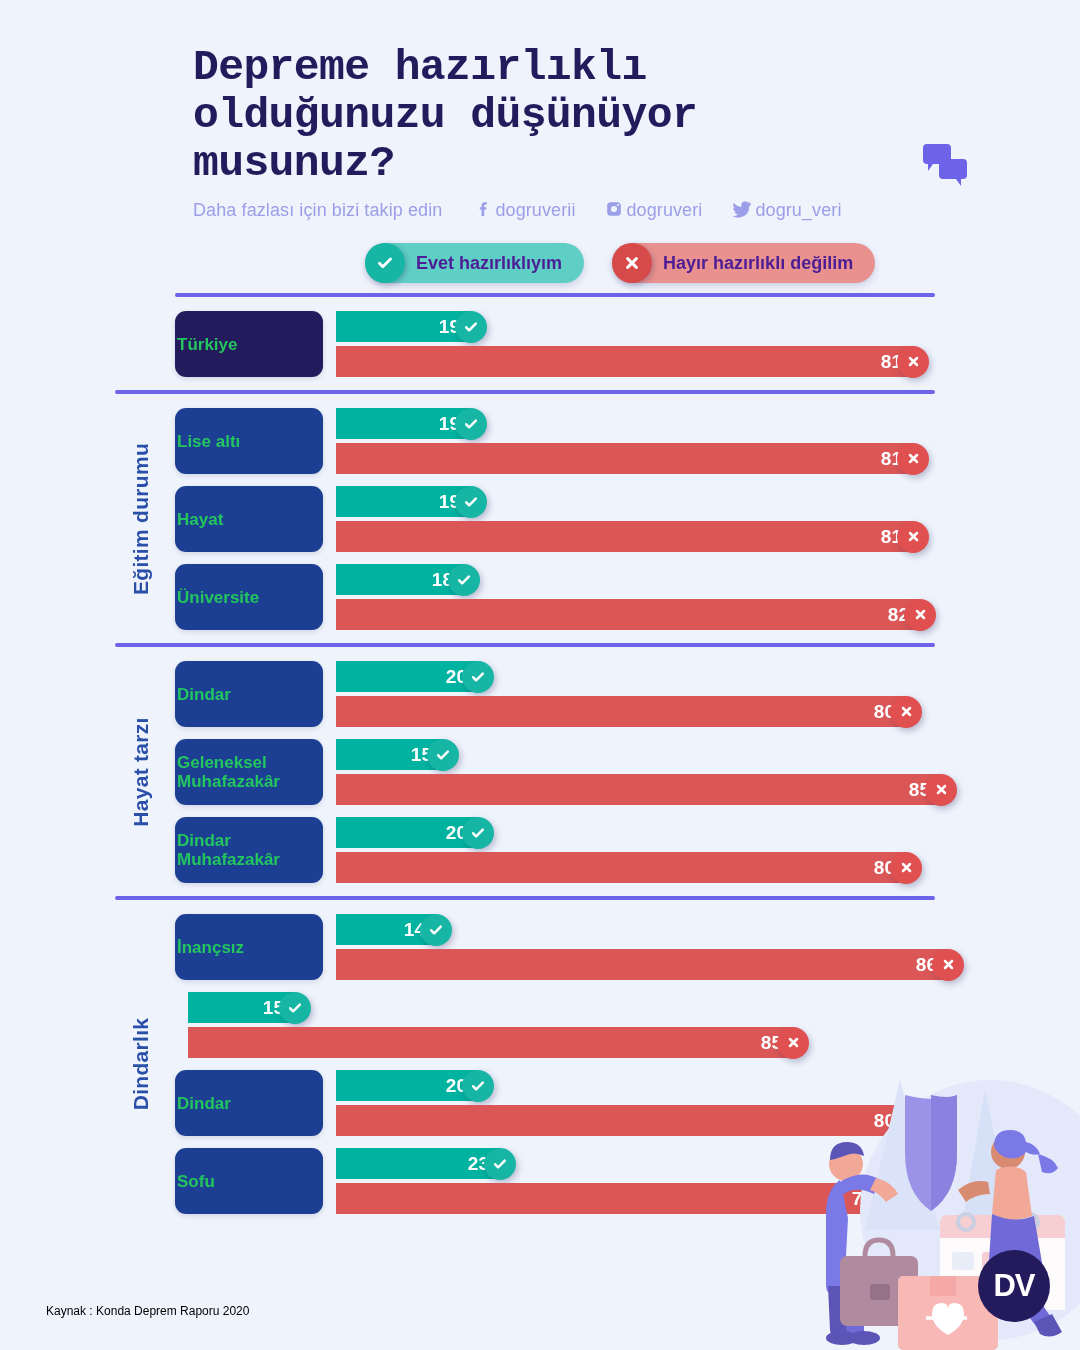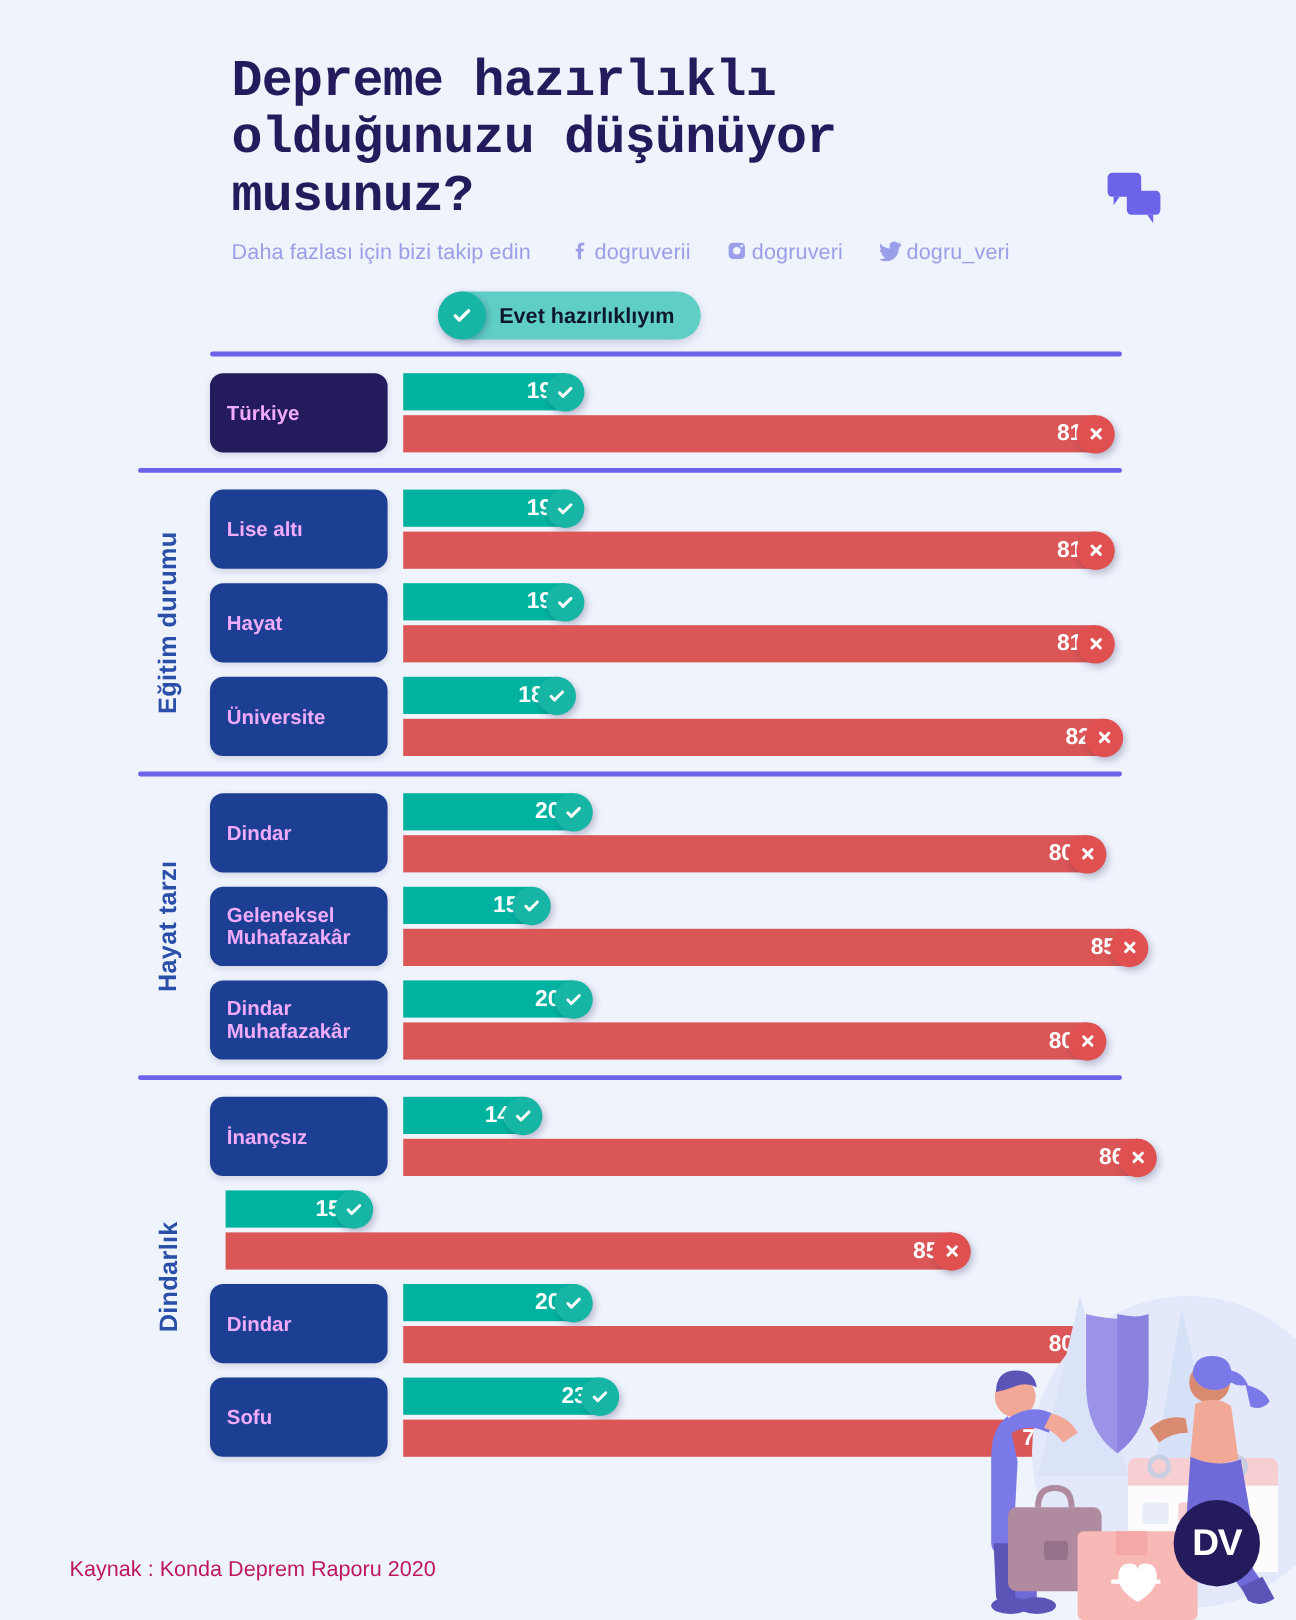--- a/index.html
+++ b/index.html
@@ -43,21 +43,21 @@
   }
   .pill-yes { background:#5fcfc5; }
   .pill-no  { background:#e8918e; }
   .pill-ico {
     width:40px; height:40px; border-radius:50%; flex:none;
     display:flex; align-items:center; justify-content:center;
     box-shadow:2px 2px 5px rgba(40,40,90,0.25);
   }
   .ico-yes { background:#16b5a4; }
   .ico-no  { background:#d64a49; }
-  .pill-label { color:#0f172a; font-size:18px; font-weight:bold; margin-left:11px; white-space:nowrap; }
+  .pill-label { color:#4c1d95; font-size:18px; font-weight:bold; margin-left:11px; white-space:nowrap; }
 
   
   .chart { position:relative; margin-top:10px; padding-left:0; }
   .divider { height:4px; background:#6c63e8; border-radius:2px; }
   .div-top   { margin-left:175px; margin-right:145px; }
   .div-group { margin-left:115px; margin-right:145px; }
 
   .group { position:relative; padding:14px 0 13px 0; }
   .group-label {
     position:absolute; left:120px; top:0; bottom:0;
@@ -67,22 +67,22 @@
     transform:rotate(-90deg); white-space:nowrap;
     font-size:21px; font-weight:bold; color:#2a4fa8; letter-spacing:0.3px;
   }
   .rows { padding-left:175px; }
 
   .row { display:flex; align-items:stretch; margin-bottom:12px; }
   .row:last-child { margin-bottom:0; }
 
   .cat-box {
     width:148px; flex:none; border-radius:11px;
-    background:#1d3f93; color:#f0abfc;
-    display:flex; align-items:center; padding-left:14px;
+    background:#1d3f93; color:#22c55e;
+    display:flex; align-items:center; padding-left:2px;
     font-size:17px; font-weight:bold; line-height:1.15;
     box-shadow:0 2px 5px rgba(40,40,90,0.14);
   }
   .cat-box.navy { background:#231b5c; }
 
   .bars { flex:1; display:flex; flex-direction:column; justify-content:center; padding-left:13px; position:relative; }
   .bar-wrap { position:relative; height:31px; }
   .bar-wrap + .bar-wrap { margin-top:4px; }
   .bar {
     position:absolute; left:0; top:0; height:31px;
@@ -96,22 +96,22 @@
     width:32px; height:32px; border-radius:50%;
     display:flex; align-items:center; justify-content:center;
     box-shadow:2px 3px 6px rgba(40,40,90,0.28);
   }
   .badge-yes { background:#16b5a4; }
   .badge-no  { background:#e05050; }
   .badge svg { display:block; }
 
   
   .footer {
-    position:absolute; left:58px; bottom:32px;
-    font-size:18px; color:#be185d;
+    position:absolute; left:46px; bottom:32px;
+    font-size:12px; color:#000000;
   }
 
   
   .decor { position:absolute; right:0; bottom:0; width:300px; height:290px; pointer-events:none; }
   .logo-circle {
     position:absolute; right:30px; bottom:28px;
     width:72px; height:72px; border-radius:50%;
     background:#231b5c; display:flex; align-items:center; justify-content:center;
     color:#fff; font-size:31px; font-weight:bold; letter-spacing:-1px;
   }
@@ -157,20 +157,28 @@
 
 <div class="legend">
   <div class="pill pill-yes">
     <span class="pill-ico ico-yes">
       <svg width="18" height="18" viewBox="0 0 18 18">
           <path d="M3.4 9.2l3.4 3.5L14.5 5" stroke="#fff" stroke-width="2.8" fill="none" stroke-linecap="round" stroke-linejoin="round"></path>
         </svg>
     </span>
     <span class="pill-label">Evet hazırlıklıyım</span>
   </div>
+  <div class="pill pill-no">
+    <span class="pill-ico ico-no">
+      <svg width="18" height="18" viewBox="0 0 18 18">
+          <path d="M4.6 4.6l8.8 8.8M13.4 4.6l-8.8 8.8" stroke="#fff" stroke-width="3" stroke-linecap="round"></path>
+        </svg>
+    </span>
+    <span class="pill-label">Hayır hazırlıklı değilim</span>
+  </div>
 </div>
 
 <div class="chart">
   <div class="divider div-top"></div>
   <div id="groups-container">
       <div class="group">
         <div class="rows">
           <div class="row">
             <div class="cat-box navy">Türkiye</div>
             <div class="bars">

